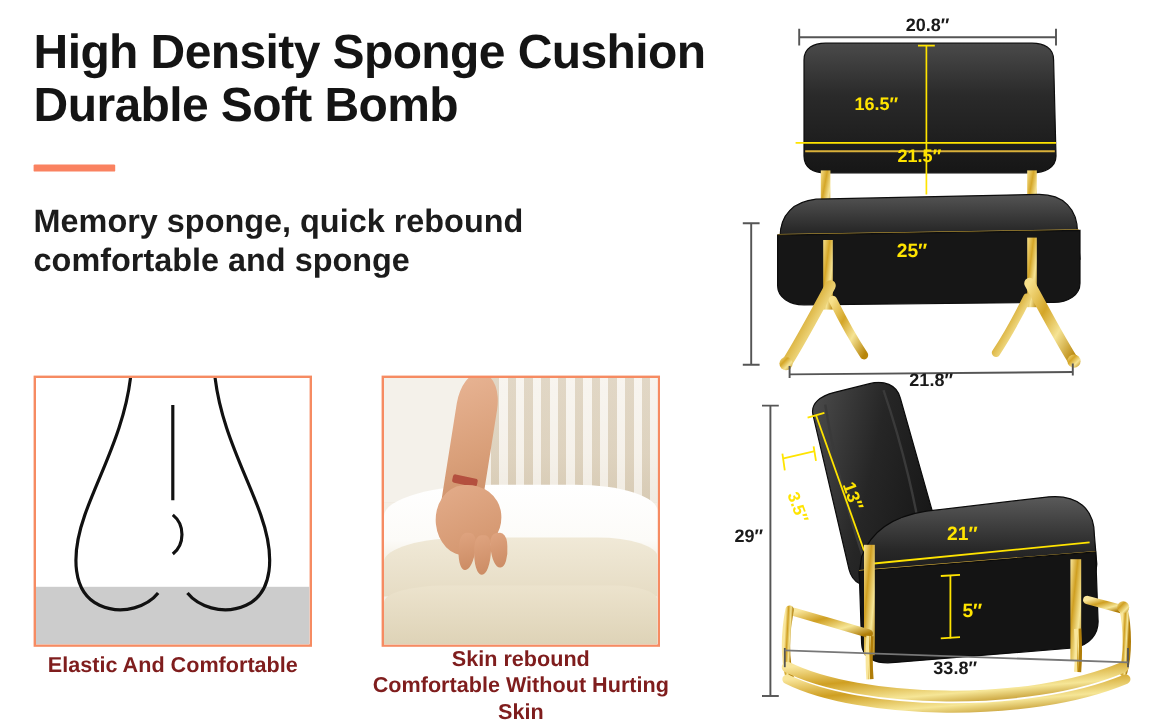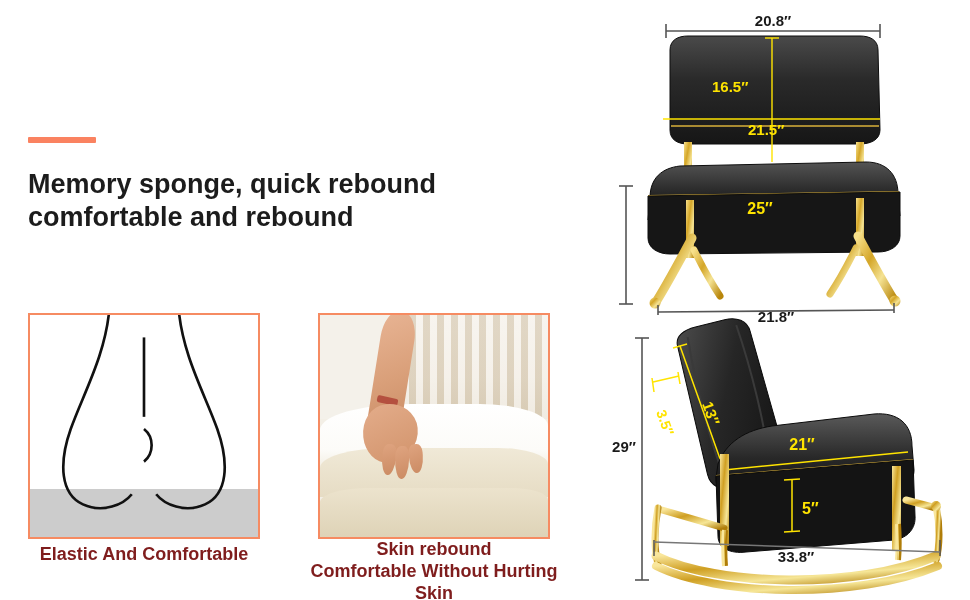--- a/index.html
+++ b/index.html
@@ -77,26 +77,30 @@
   #chair-side{left:606px;top:318px;width:364px;height:282px;}
 
   .dim-y{fill:#ffe400;font-family:"Liberation Sans",sans-serif;font-weight:bold;}
   .dim-k{fill:#1a1a1a;font-family:"Liberation Sans",sans-serif;font-weight:bold;}
 </style>
 </head>
 <body>
 
 <div class="stage">
 
+  <div class="headline">
+    <span>High Density Sponge Cushion</span>
+    <span class="l2">Durable Soft Bomb</span>
+  </div>
 
   <div class="accent-bar"></div>
 
   <div class="subtitle">
     <span>Memory sponge, quick rebound</span>
-    <span class="l2">comfortable and rebound</span>
+    <span class="l2">comfortable and sponge</span>
   </div>
 
   <div class="panel" id="panel-elastic">
     <div class="floor-grey"></div>
     <svg class="artsvg" viewBox="0 0 224 218" preserveAspectRatio="none">
       <path d="M78 -6 C74 40 52 78 40 112 C28 146 30 176 52 186 C72 195 92 186 100 176" fill="none" stroke="#111" stroke-width="2.6"></path>
       <path d="M146 -6 C150 40 172 78 184 112 C196 146 194 176 172 186 C152 195 132 186 124 176" fill="none" stroke="#111" stroke-width="2.6"></path>
       <line x1="112" y1="22" x2="112" y2="100" stroke="#111" stroke-width="2.6"></line>
       <path d="M112 112 C122 120 122 136 112 144" fill="none" stroke="#111" stroke-width="2.6"></path>
     </svg>

